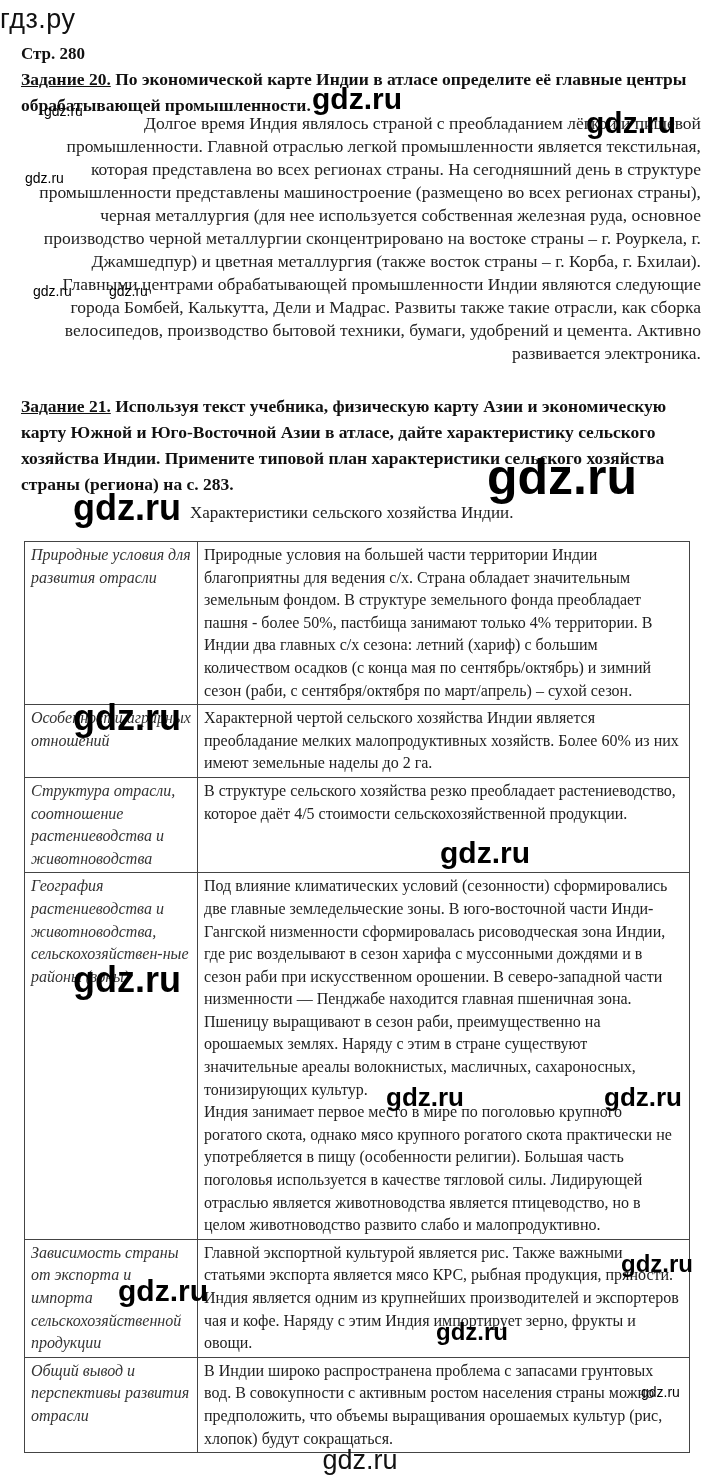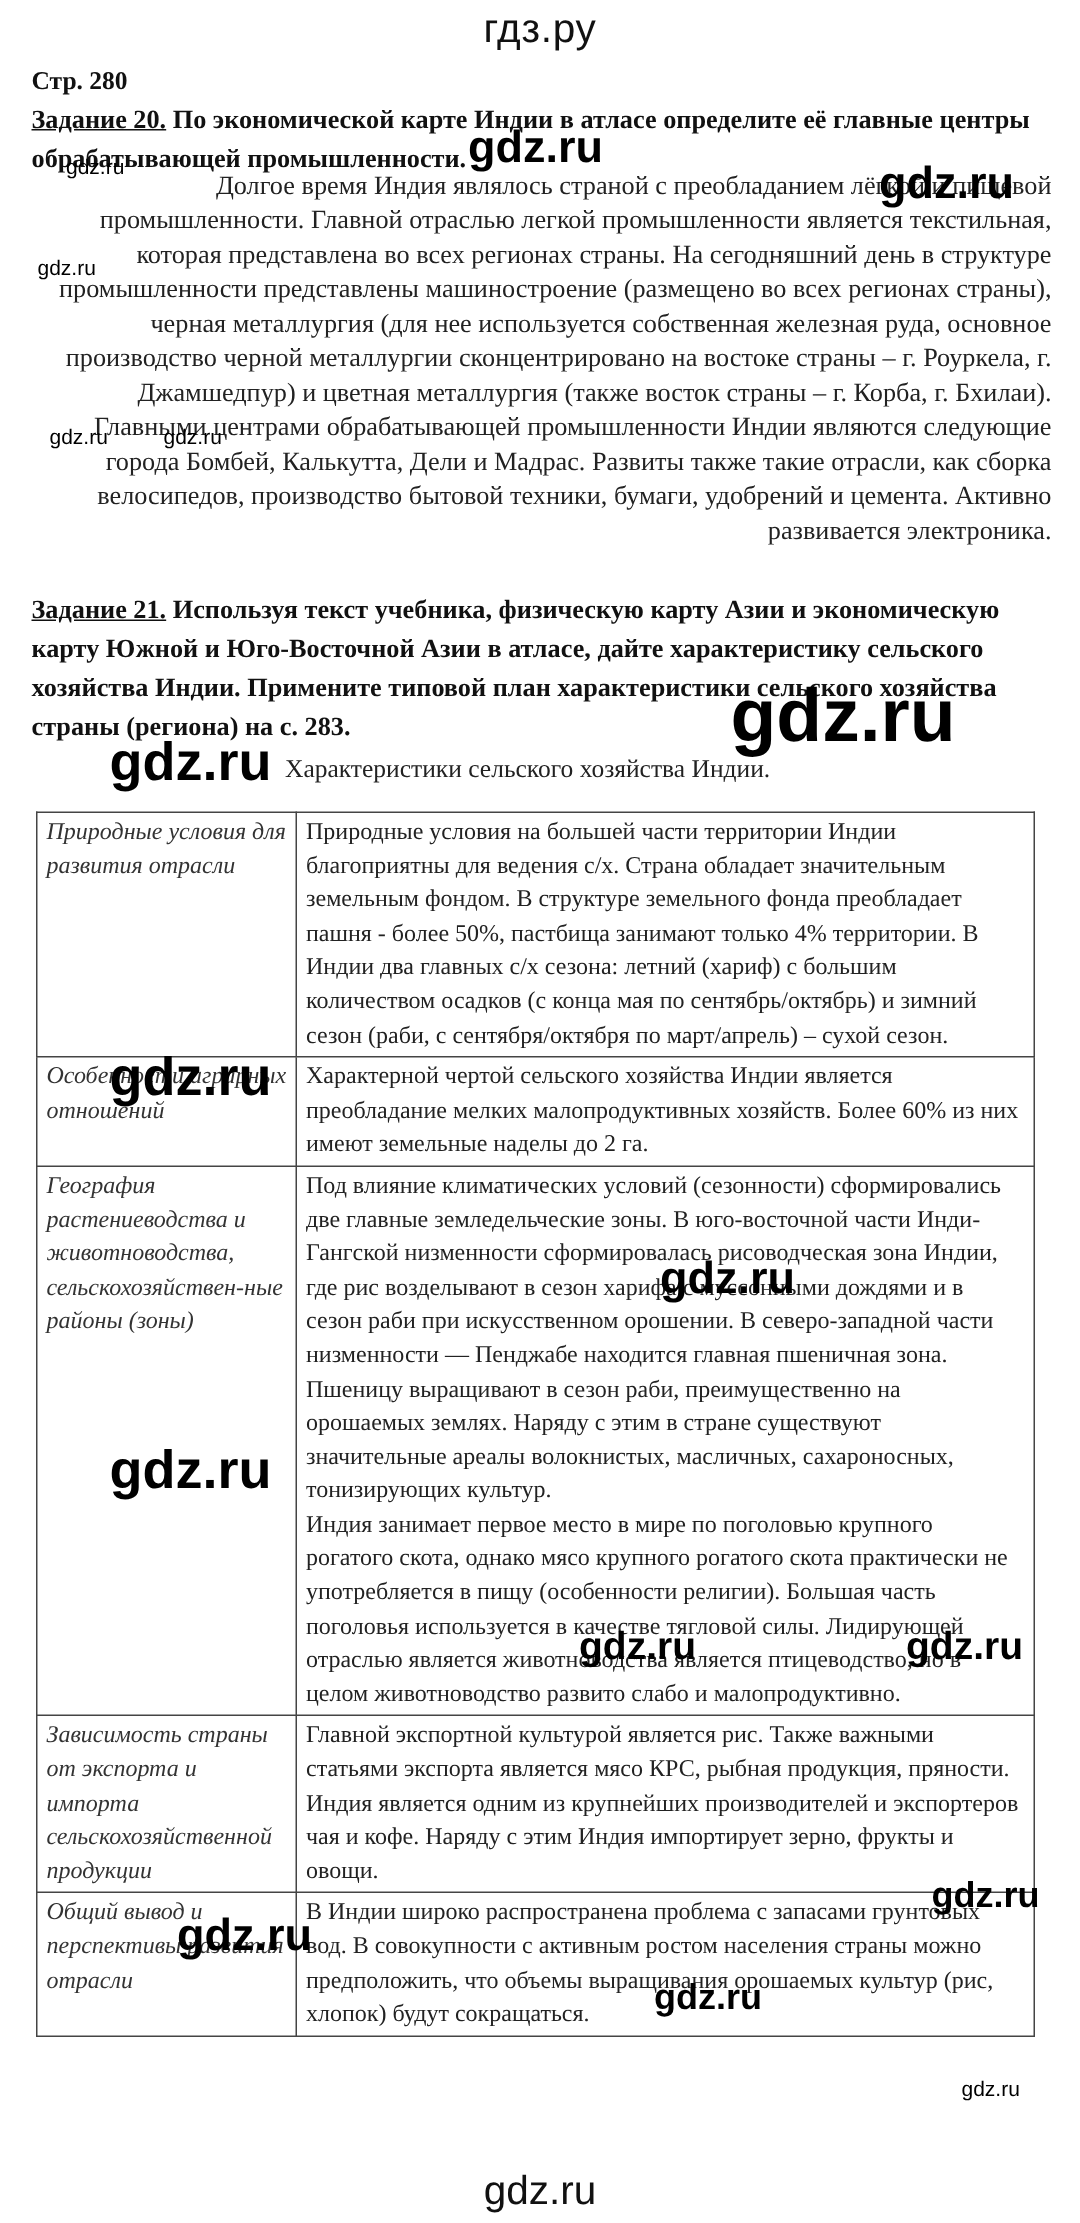--- a/index.html
+++ b/index.html
@@ -1,17 +1,17 @@
 <!DOCTYPE html>
 <html><head>
   <meta charset="utf-8">
   <style>
     html, body { margin: 0; padding: 0; background: #ffffff; }
     body { width: 720px; height: 1482px; position: relative; overflow: hidden; color: #111; font-family: "Liberation Serif", serif; }
-    .site-header { position: absolute; top: 4px; left: 0; width: 720px; text-align: center; font-family: "Liberation Sans", sans-serif; font-size: 27px; color: #111; letter-spacing: 0.5px; }
+    .site-header { position: absolute; top: 4px; left: 0; width: 720px; text-align: left; font-family: "Liberation Sans", sans-serif; font-size: 27px; color: #111; letter-spacing: 0.5px; }
     .page-ref { position: absolute; top: 44px; left: 21px; font-size: 17px; font-weight: bold; }
     .task { position: absolute; left: 21px; width: 680px; font-size: 17.5px; font-weight: bold; line-height: 26px; }
     .task .task-num { text-decoration: underline; }
     .task20 { top: 66px; }
     .task21 { top: 393px; }
     .answer { position: absolute; left: 21px; top: 112px; width: 680px; font-size: 17.5px; line-height: 23px; color: #222; }
     .answer p { margin: 0; text-align: right; }
     .caption { position: absolute; top: 503px; left: 190px; font-size: 17px; color: #222; }
     table.agri { position: absolute; top: 541px; left: 24px; width: 666px; border-collapse: collapse; font-size: 16px; color: #222; }
     table.agri td { border: 1.5px solid #444; vertical-align: top; padding: 2px 6px 2px 6px; line-height: 22.6px; }
@@ -46,20 +46,24 @@
   <tbody>
     <tr>
       <td class="label">Природные условия для развития отрасли</td>
       <td class="content">Природные условия на большей части территории Индии благоприятны для ведения с/х. Страна обладает значительным земельным фондом. В структуре земельного фонда преобладает пашня - более 50%, пастбища занимают только 4% территории. В Индии два главных с/х сезона: летний (хариф) с большим количеством осадков (с конца мая по сентябрь/октябрь)  и зимний сезон (раби, с сентября/октября по март/апрель) – сухой сезон.</td>
     </tr>
     <tr>
       <td class="label">Особенности аграрных отношений</td>
       <td class="content">Характерной чертой сельского хозяйства Индии является преобладание мелких малопродуктивных хозяйств. Более 60% из них имеют земельные наделы до 2 га.</td>
     </tr>
     <tr>
+      <td class="label">Структура отрасли, соотношение растениеводства и животноводства</td>
+      <td class="content">В структуре сельского хозяйства резко преобладает растениеводство, которое даёт 4/5 стоимости сельскохозяйственной продукции.</td>
+    </tr>
+    <tr>
       <td class="label">География растениеводства и животноводства, сельскохозяйствен-ные районы (зоны)</td>
       <td class="content">
         <div>Под влияние климатических условий (сезонности) сформировались две главные земледельческие зоны.  В юго-восточной части Инди-Гангской низменности сформировалась рисоводческая зона Индии, где рис возделывают в сезон харифа с муссонными дождями и в сезон раби при искусственном орошении. В северо-западной части низменности — Пенджабе находится главная пшеничная зона. Пшеницу выращивают в сезон раби, преимущественно на орошаемых землях. Наряду с этим в стране существуют значительные ареалы волокнистых, масличных, сахароносных, тонизирующих культур.</div>
         <div>Индия занимает первое место в мире по поголовью крупного рогатого скота, однако мясо крупного рогатого скота практически не употребляется в пищу (особенности религии). Большая часть поголовья используется в качестве тягловой силы. Лидирующей отраслью является животноводства является птицеводство, но в целом животноводство развито слабо и малопродуктивно.</div>
       </td>
     </tr>
     <tr>
       <td class="label">Зависимость страны от экспорта и импорта сельскохозяйственной продукции</td>
       <td class="content">Главной экспортной культурой является рис. Также важными статьями экспорта является мясо КРС, рыбная продукция, пряности. Индия является одним из крупнейших производителей и экспортеров чая и кофе.  Наряду с этим Индия импортирует зерно, фрукты и овощи.</td>
     </tr>

